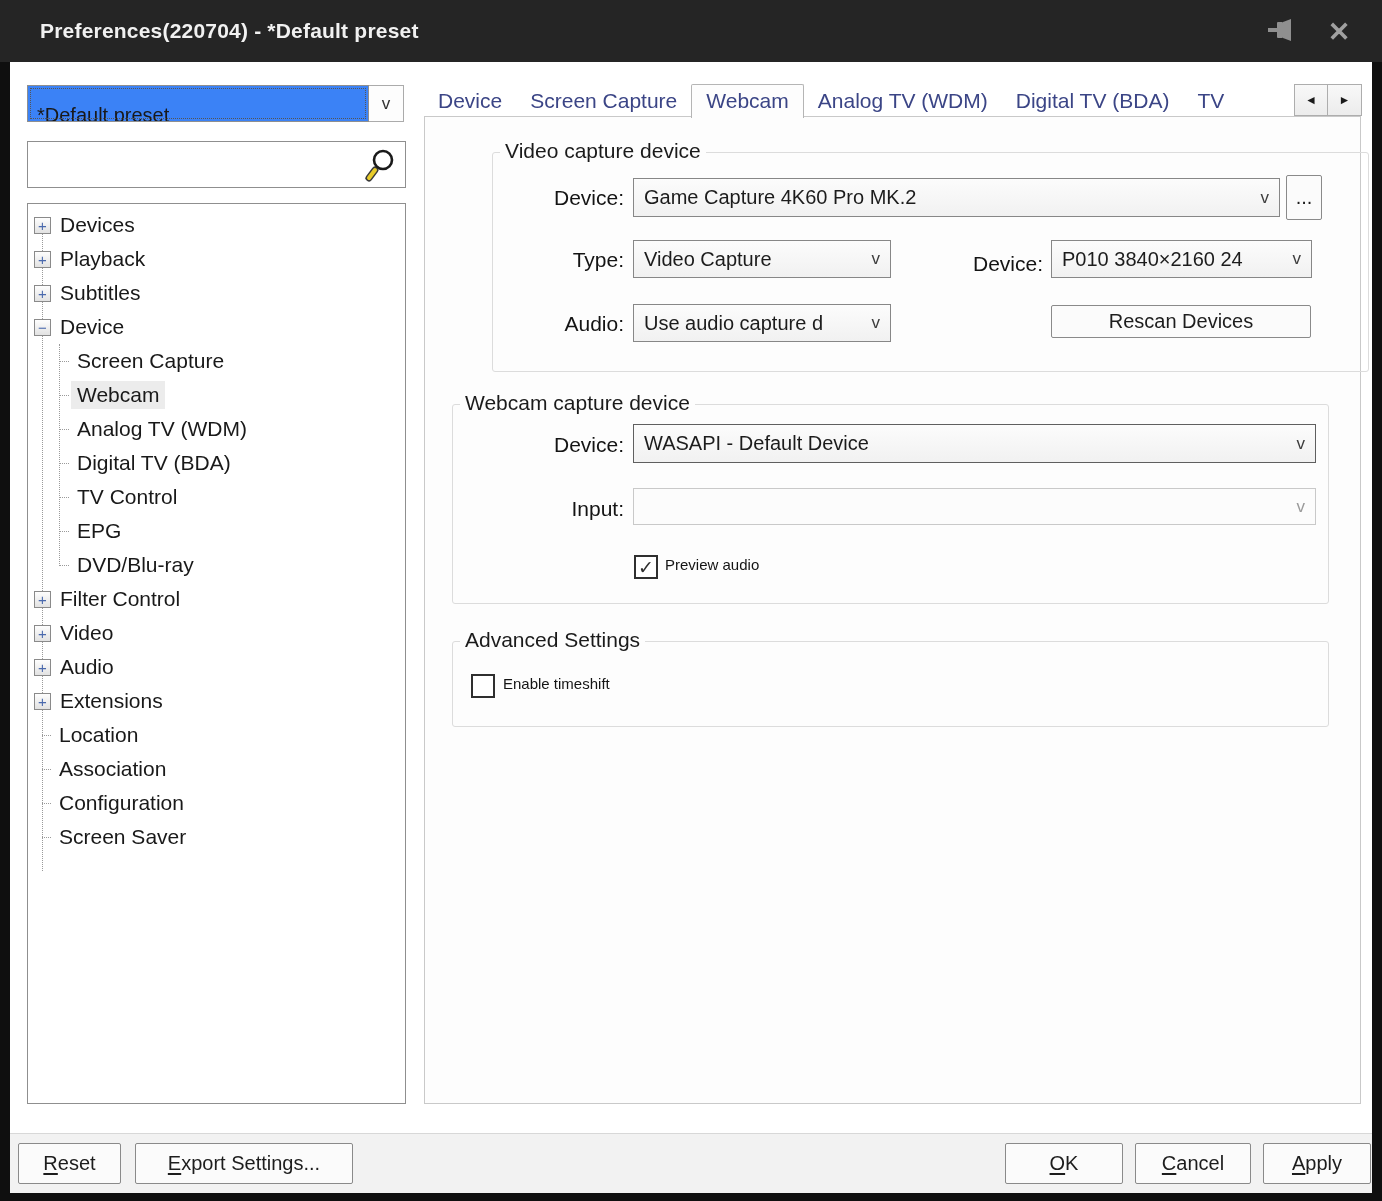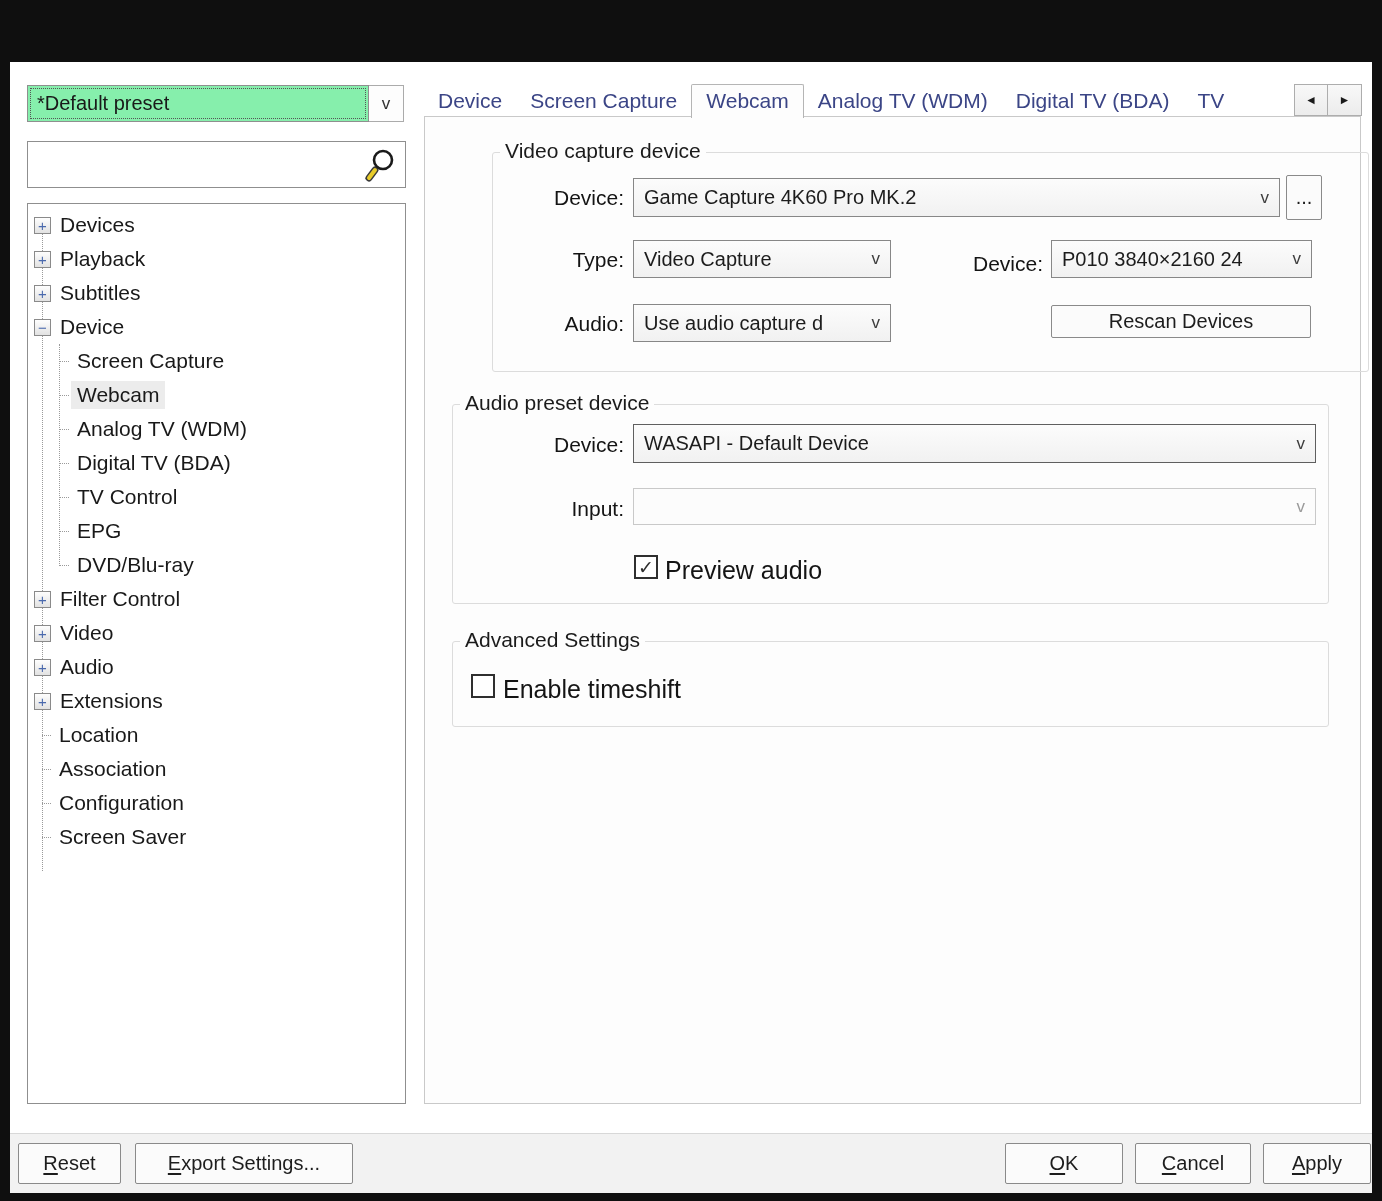--- a/index.html
+++ b/index.html
@@ -17,22 +17,22 @@
   .tb-btn { position:absolute; top:12px; width:46px; height:40px; display:flex;
     align-items:center; justify-content:center; cursor:default; }
   .pin-btn { left:1260px; }
   .close-btn { left:1316px; color:#a0a0a0; font-size:27px; font-weight:700; }
   
   .body-bg { position:absolute; left:10px; top:62px; width:1362px; height:1071px; background:#ffffff; }
   .footer-bg { position:absolute; left:10px; top:1133px; width:1362px; height:60px;
     background:#f2f2f2; border-top:1px solid #d8d8d8; }
   
   .preset-combo { position:absolute; left:27px; top:85px; width:377px; height:37px; display:flex; }
-  .preset-text { flex:1; border:1px solid #8f8f8f; background:#86efac; font-size:20px; color:#191919;
-    line-height:35px; padding:0 9px; outline:1px dotted #555; outline-offset:-4px;
+  .preset-text { flex:1; border:1px solid #8f8f8f; background:#3b82f6; font-size:20px; color:#191919;
+    line-height:35px; padding:12px 9px; outline:1px dotted #555; outline-offset:-4px;
     white-space:nowrap; overflow:hidden; }
   .preset-chev { width:35px; border:1px solid #ababab; border-left:none; background:#fdfdfd;
     display:flex; align-items:center; justify-content:center; font-size:17px; color:#333; }
   
   .search-box { position:absolute; left:27px; top:141px; width:379px; height:47px;
     border:1px solid #8f8f8f; background:#fff; display:flex; align-items:center; }
   .search-input { flex:1; border:none; outline:none; background:transparent;
     font-size:20px; padding:0 10px; font-family:"Liberation Sans",sans-serif; }
   .search-icon { margin-right:8px; display:flex; }
   
@@ -80,37 +80,52 @@
     display:flex; align-items:center; font-size:20px; color:#1c1c1c; padding:0 10px;
     white-space:nowrap; overflow:hidden; z-index:2; }
   .dd .chev { margin-left:auto; font-size:17px; color:#3d3d3d; padding-left:6px; }
   .dd.focused { border-color:#5f5f5f; }
   .dd.disabled { border-color:#c9c9c9; background:#fcfcfc; }
   .dd.disabled .chev { color:#9a9a9a; }
   .push-btn { position:absolute; border:1px solid #8a8a8a; background:#fbfbfb; border-radius:2px;
     font-size:20px; color:#1d1d1d; display:flex; align-items:center; justify-content:center; z-index:2; }
   .cb { position:absolute; width:24px; height:24px; border:2px solid #2f2f2f; background:#fff;
     display:flex; align-items:center; justify-content:center; font-size:19px; color:#2f2f2f; z-index:2; }
-  .cb-label { position:absolute; font-size:25px; color:#141414; white-space:nowrap; z-index:2; }
+  .cb-label { position:absolute; font-size:15px; color:#141414; white-space:nowrap; z-index:2; }
   
   .footer-btn { position:absolute; top:1143px; height:41px; border:1px solid #8a8a8a;
     background:#fbfbfb; border-radius:2px; font-size:20px; color:#1d1d1d;
     display:flex; align-items:center; justify-content:center; z-index:2; }
   .footer-btn u { text-underline-offset:3px; }
   .btn-reset  { left:18px;   width:103px; }
   .btn-export { left:135px;  width:218px; }
   .btn-ok     { left:1005px; width:118px; }
   .btn-cancel { left:1135px; width:116px; }
   .btn-apply  { left:1263px; width:108px; }
 </style>
 </head>
 <body>
 
 <div id="window">
 
+  <div class="titlebar">
+    <div class="title-text">Preferences(220704) - *Default preset</div>
+    <div class="tb-btn pin-btn">
+      <span>
+        <svg width="34" height="26" viewBox="0 0 34 26">
+          <rect x="2" y="11" width="9" height="4" fill="#8f8f8f"></rect>
+          <rect x="11" y="5" width="6" height="16" rx="1" fill="#8f8f8f"></rect>
+          <path d="M17 5 L25 2 L25 24 L17 21 Z" fill="#8f8f8f"></path>
+        </svg>
+      </span>
+    </div>
+    <div class="tb-btn close-btn">
+      <span>✕</span>
+    </div>
+  </div>
 
   <div class="body-bg"></div>
   <div class="footer-bg"></div>
 
   <div class="preset-combo">
     <div class="preset-text">*Default preset</div>
     <div class="preset-chev">
       <span>v</span>
     </div>
   </div>
@@ -239,21 +254,21 @@
   </div>
 
   <div class="lbl" style="left:452px; top:312px; width:172px;">Audio:</div>
   <div class="dd" style="left:633px; top:304px; width:258px; height:38px;">
     <span>Use audio capture d</span>
     <span class="chev">v</span>
   </div>
   <div class="push-btn" style="left:1051px; top:305px; width:260px; height:33px;">Rescan Devices</div>
 
   <div class="groupbox gb-audio">
-    <span class="legend">Audio preset device</span>
+    <span class="legend">Webcam capture device</span>
   </div>
   <div class="lbl" style="left:452px; top:433px; width:172px;">Device:</div>
   <div class="dd focused" style="left:633px; top:424px; width:683px; height:39px;">
     <span>WASAPI - Default Device</span>
     <span class="chev">v</span>
   </div>
   <div class="lbl" style="left:452px; top:497px; width:172px;">Input:</div>
   <div class="dd disabled" style="left:633px; top:488px; width:683px; height:37px;">
     <span></span>
     <span class="chev">v</span>

